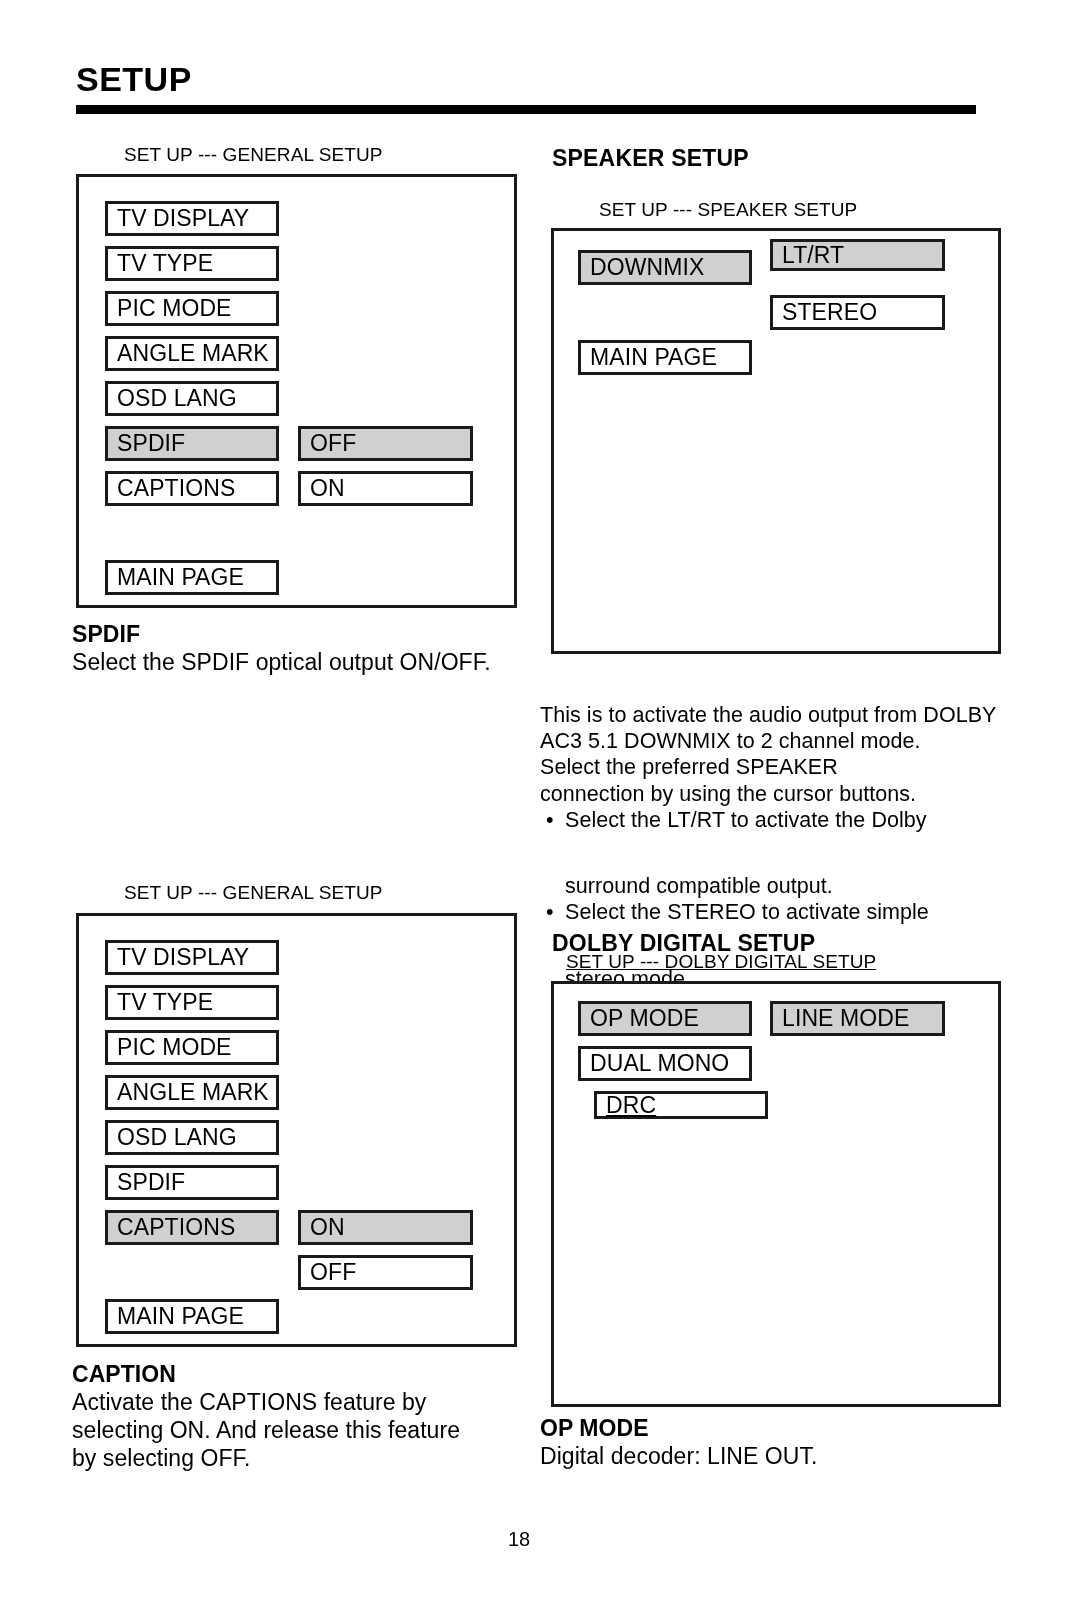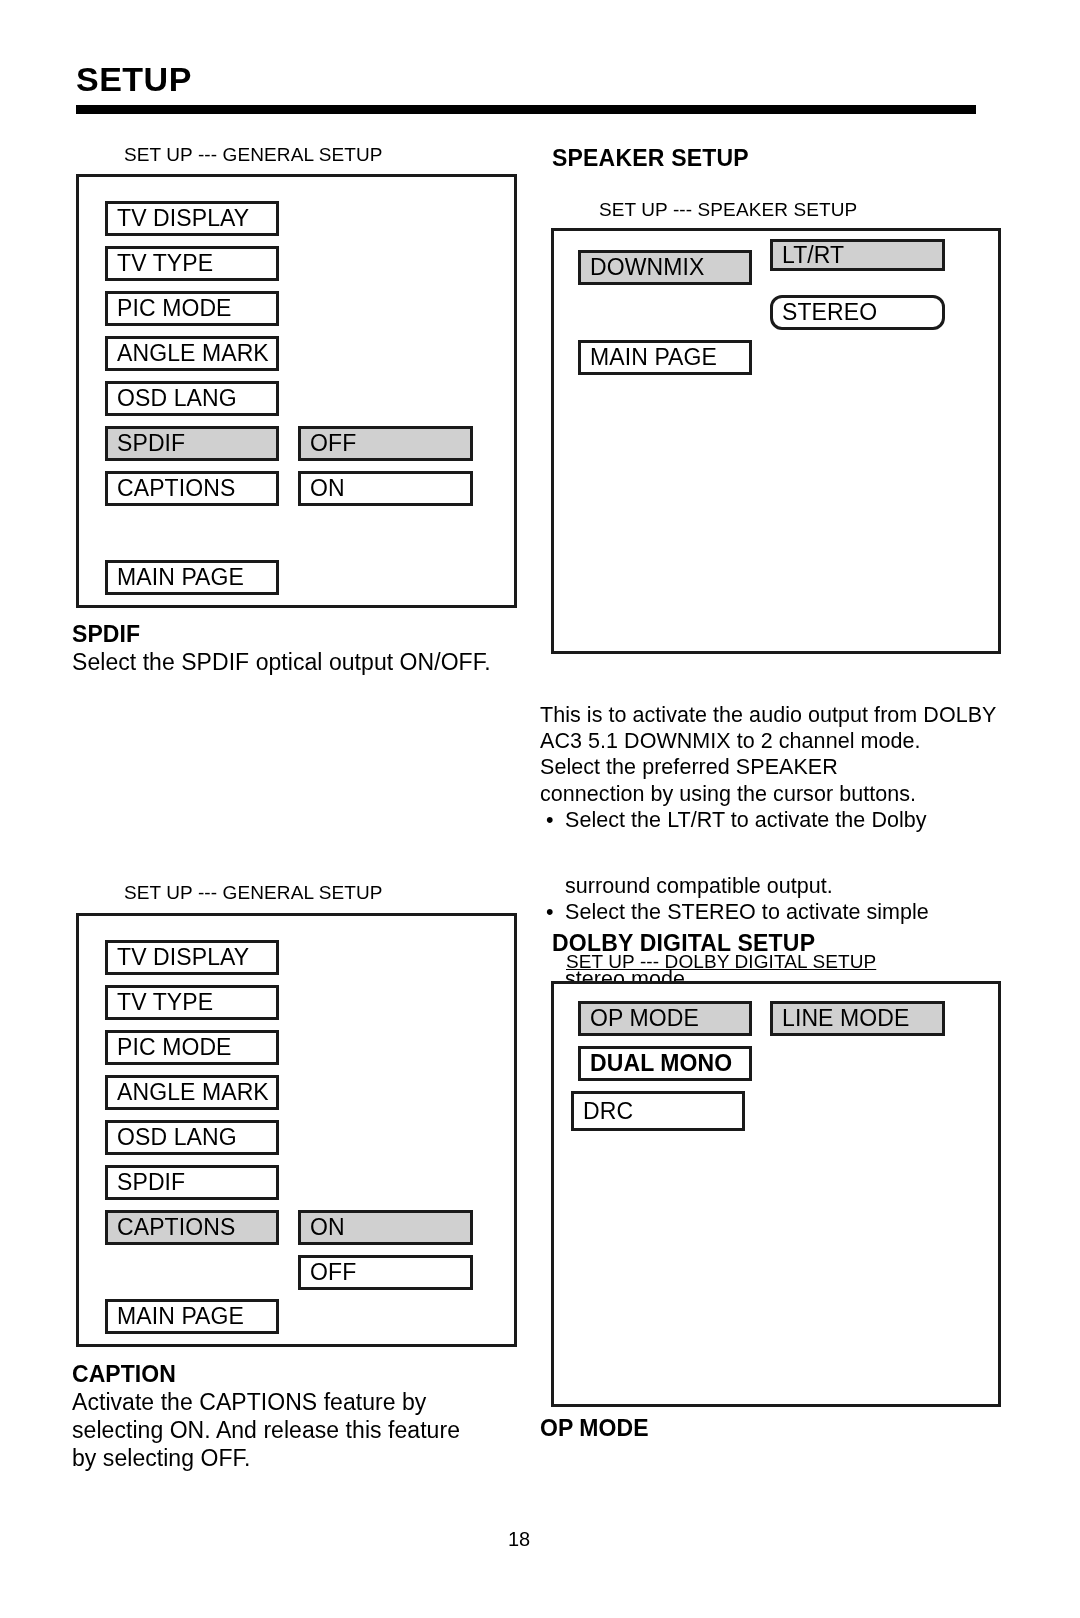--- a/index.html
+++ b/index.html
@@ -182,21 +182,21 @@
 
 <div class="osd-caption" style="left:599px; top:199px;">SET UP --- SPEAKER SETUP</div>
 
 <div class="osd-screen" style="left:551px; top:228px; width:450px; height:426px;">
 
   <div class="chip selected" style="left:24px; top:19px; width:174px; height:35px;">DOWNMIX</div>
 
   <div class="chip" style="left:24px; top:109px; width:174px; height:35px;">MAIN PAGE</div>
 
   <div class="chip selected" style="left:216px; top:8px; width:175px; height:32px;">LT/RT</div>
-  <div class="chip" style="left:216px; top:64px; width:175px; height:35px;border-radius:12px;">STEREO</div>
+  <div class="chip" style="left:216px; top:64px; width:175px; height:35px;">STEREO</div>
 </div>
 
 <div class="body-block small-text" style="left:540px; top:702px; width:470px;">
   <span class="ln">This is to activate the audio output from DOLBY</span>
   <span class="ln">AC3 5.1 DOWNMIX to 2 channel mode.</span>
   <span class="ln">Select the preferred SPEAKER</span>
   <span class="ln">connection by using the cursor buttons.</span>
 
   <span class="bullet-line">
     <span class="dot">•</span>
@@ -211,23 +211,24 @@
   <span class="bullet-cont">stereo mode.</span>
 </div>
 
 <div class="section-heading" style="left:552px; top:898px;margin-top:32px;">DOLBY DIGITAL SETUP</div>
 
 <div class="osd-caption" style="left:566px; top:951px;text-decoration:underline;">SET UP --- DOLBY DIGITAL SETUP</div>
 
 <div class="osd-screen" style="left:551px; top:981px; width:450px; height:426px;">
 
   <div class="chip selected" style="left:24px; top:17px; width:174px; height:35px;">OP MODE</div>
-  <div class="chip" style="left:24px; top:62px; width:174px; height:35px;font-weight:bold;">DUAL MONO</div>
-  <div class="chip" style="left:17px; top:107px; width:174px; height:40px;">DRC</div>
+  <div class="chip" style="left:24px; top:62px; width:174px; height:35px;">DUAL MONO</div>
+  <div class="chip" style="left:40px; top:107px; width:174px; height:28px;text-decoration:underline;">DRC</div>
 
   <div class="chip selected" style="left:216px; top:17px; width:175px; height:35px;">LINE MODE</div>
 </div>
 
 <div class="body-block" style="left:540px; top:1414px; width:470px;">
   <span class="lead">OP MODE</span>
+  <span class="ln">Digital decoder:  LINE OUT.</span>
 </div>
 
 <div class="page-number">18</div>
 
 </body></html>

